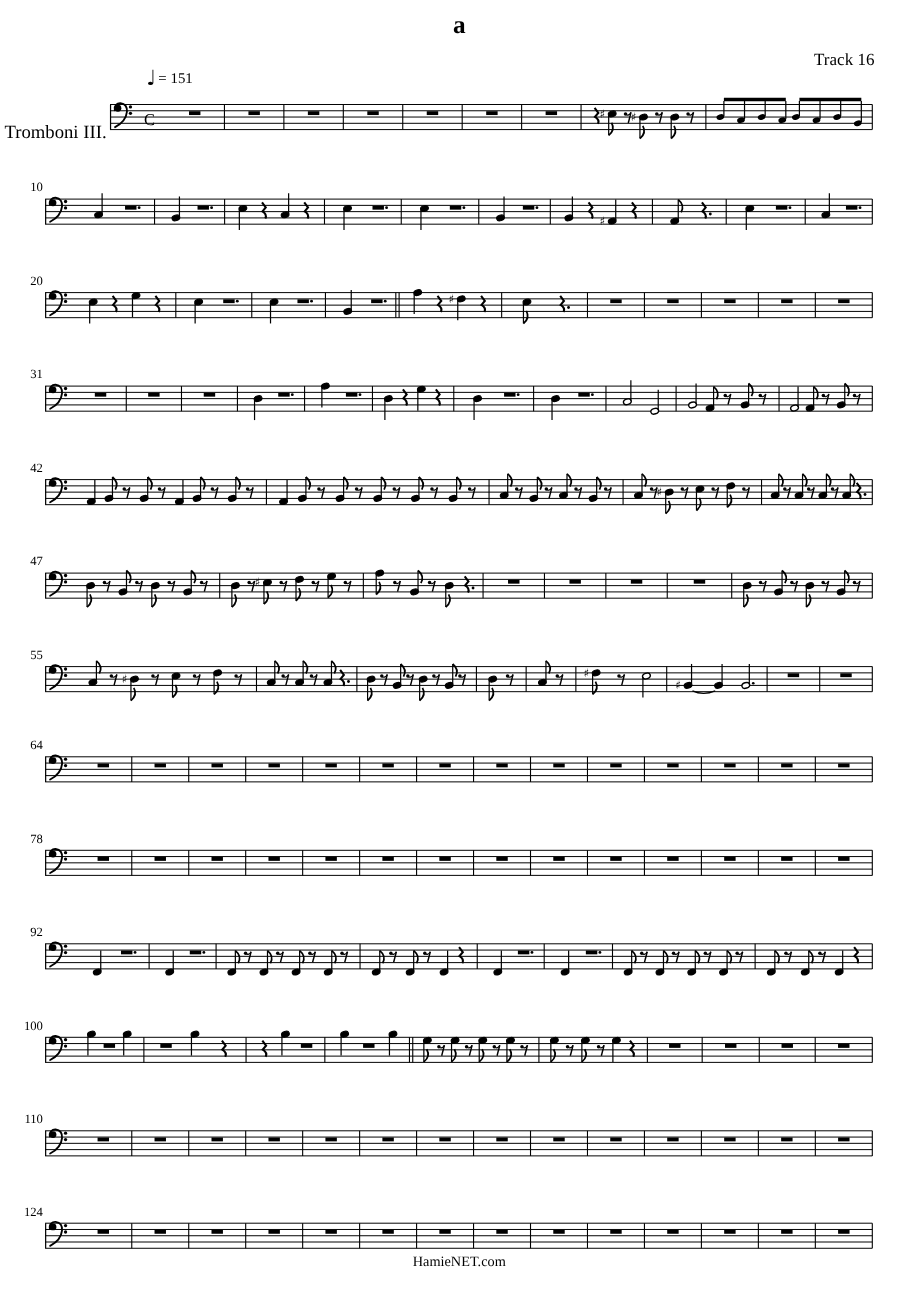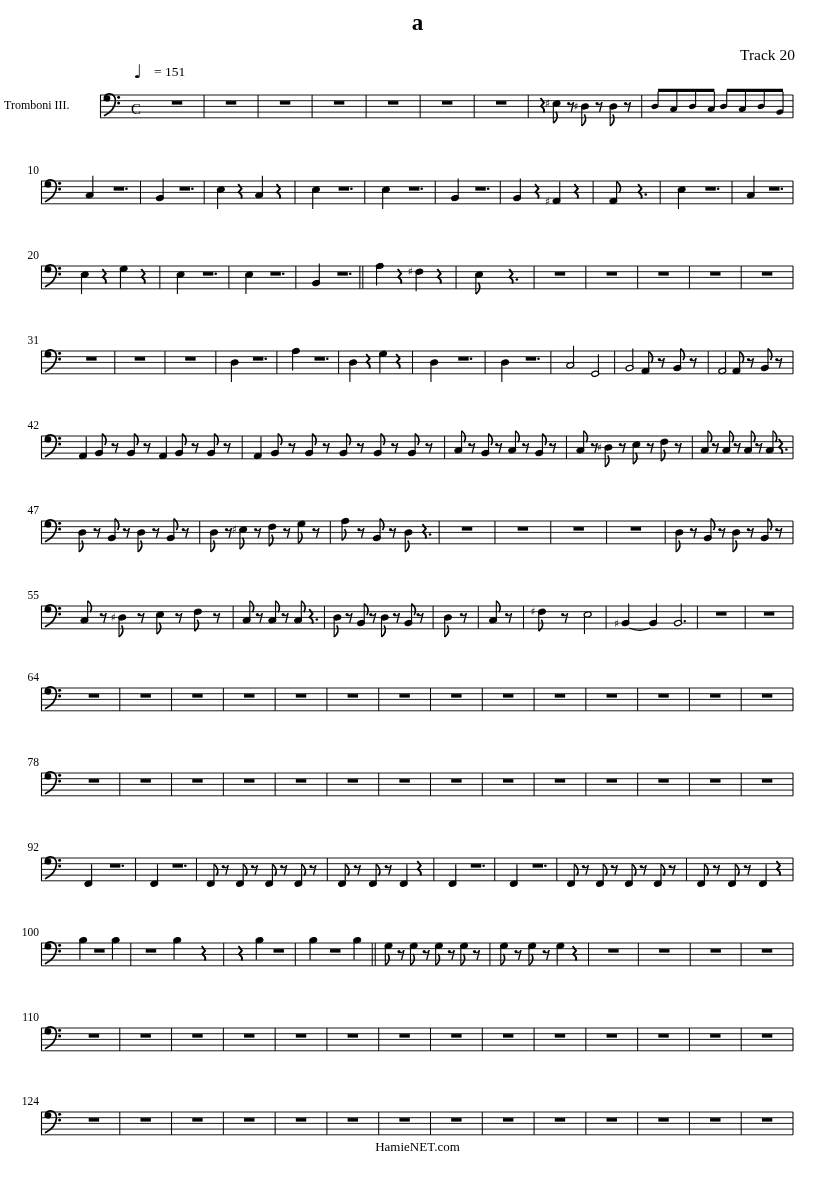--- a/index.html
+++ b/index.html
@@ -1,34 +1,34 @@
 <!DOCTYPE html>
 <html><head>
 <meta charset="utf-8">
 <style>
   html,body{margin:0;padding:0;background:#fff;}
   .page{position:relative;width:835px;height:1181px;background:#ffffff;color:#000;
         font-family:"Liberation Serif","DejaVu Serif",serif;overflow:hidden;}
   .title{position:absolute;top:10px;left:0;width:835px;text-align:center;
          font-size:23px;font-weight:bold;}
   .track{position:absolute;top:46px;right:40px;font-size:15.5px;}
-  .instrument{position:absolute;top:98px;left:4px;font-size:12px;}
+  .instrument{position:absolute;top:110px;left:4px;font-size:17px;}
   .tempo{position:absolute;top:60px;left:133px;font-size:13px;white-space:nowrap;}
   .tempo .glyph{font-family:"DejaVu Sans",sans-serif;font-size:19px;vertical-align:-2px;}
-  .tempo .bpm{font-size:13.5px;margin-left:12px;}
+  .tempo .bpm{font-size:13.5px;margin-left:2px;}
   .footer{position:absolute;top:1139px;left:0;width:835px;text-align:center;font-size:13px;}
   svg.score{position:absolute;top:0;left:0;}
   text{user-select:none;}
 </style>
 </head>
 <body>
 
 <div class="page">
   <div class="title">a</div>
-  <div class="track">Track 20</div>
+  <div class="track">Track 16</div>
   <div class="instrument">Tromboni III.</div>
   <div class="tempo"><span class="glyph">♩</span><span class="bpm">= 151</span></div>
   <svg class="score" id="score-svg" width="835" height="1181" viewBox="0 0 835 1181">
       <g>
         <line x1="100" y1="95" x2="793" y2="95" stroke="#000000" stroke-width="0.9"></line>
         <line x1="100" y1="100.7" x2="793" y2="100.7" stroke="#000000" stroke-width="0.9"></line>
         <line x1="100" y1="106.4" x2="793" y2="106.4" stroke="#000000" stroke-width="0.9"></line>
         <line x1="100" y1="112.1" x2="793" y2="112.1" stroke="#000000" stroke-width="0.9"></line>
         <line x1="100" y1="117.8" x2="793" y2="117.8" stroke="#000000" stroke-width="0.9"></line>
         <line x1="100.5" y1="95" x2="100.5" y2="117.8" stroke="#000000" stroke-width="1.1"></line>

